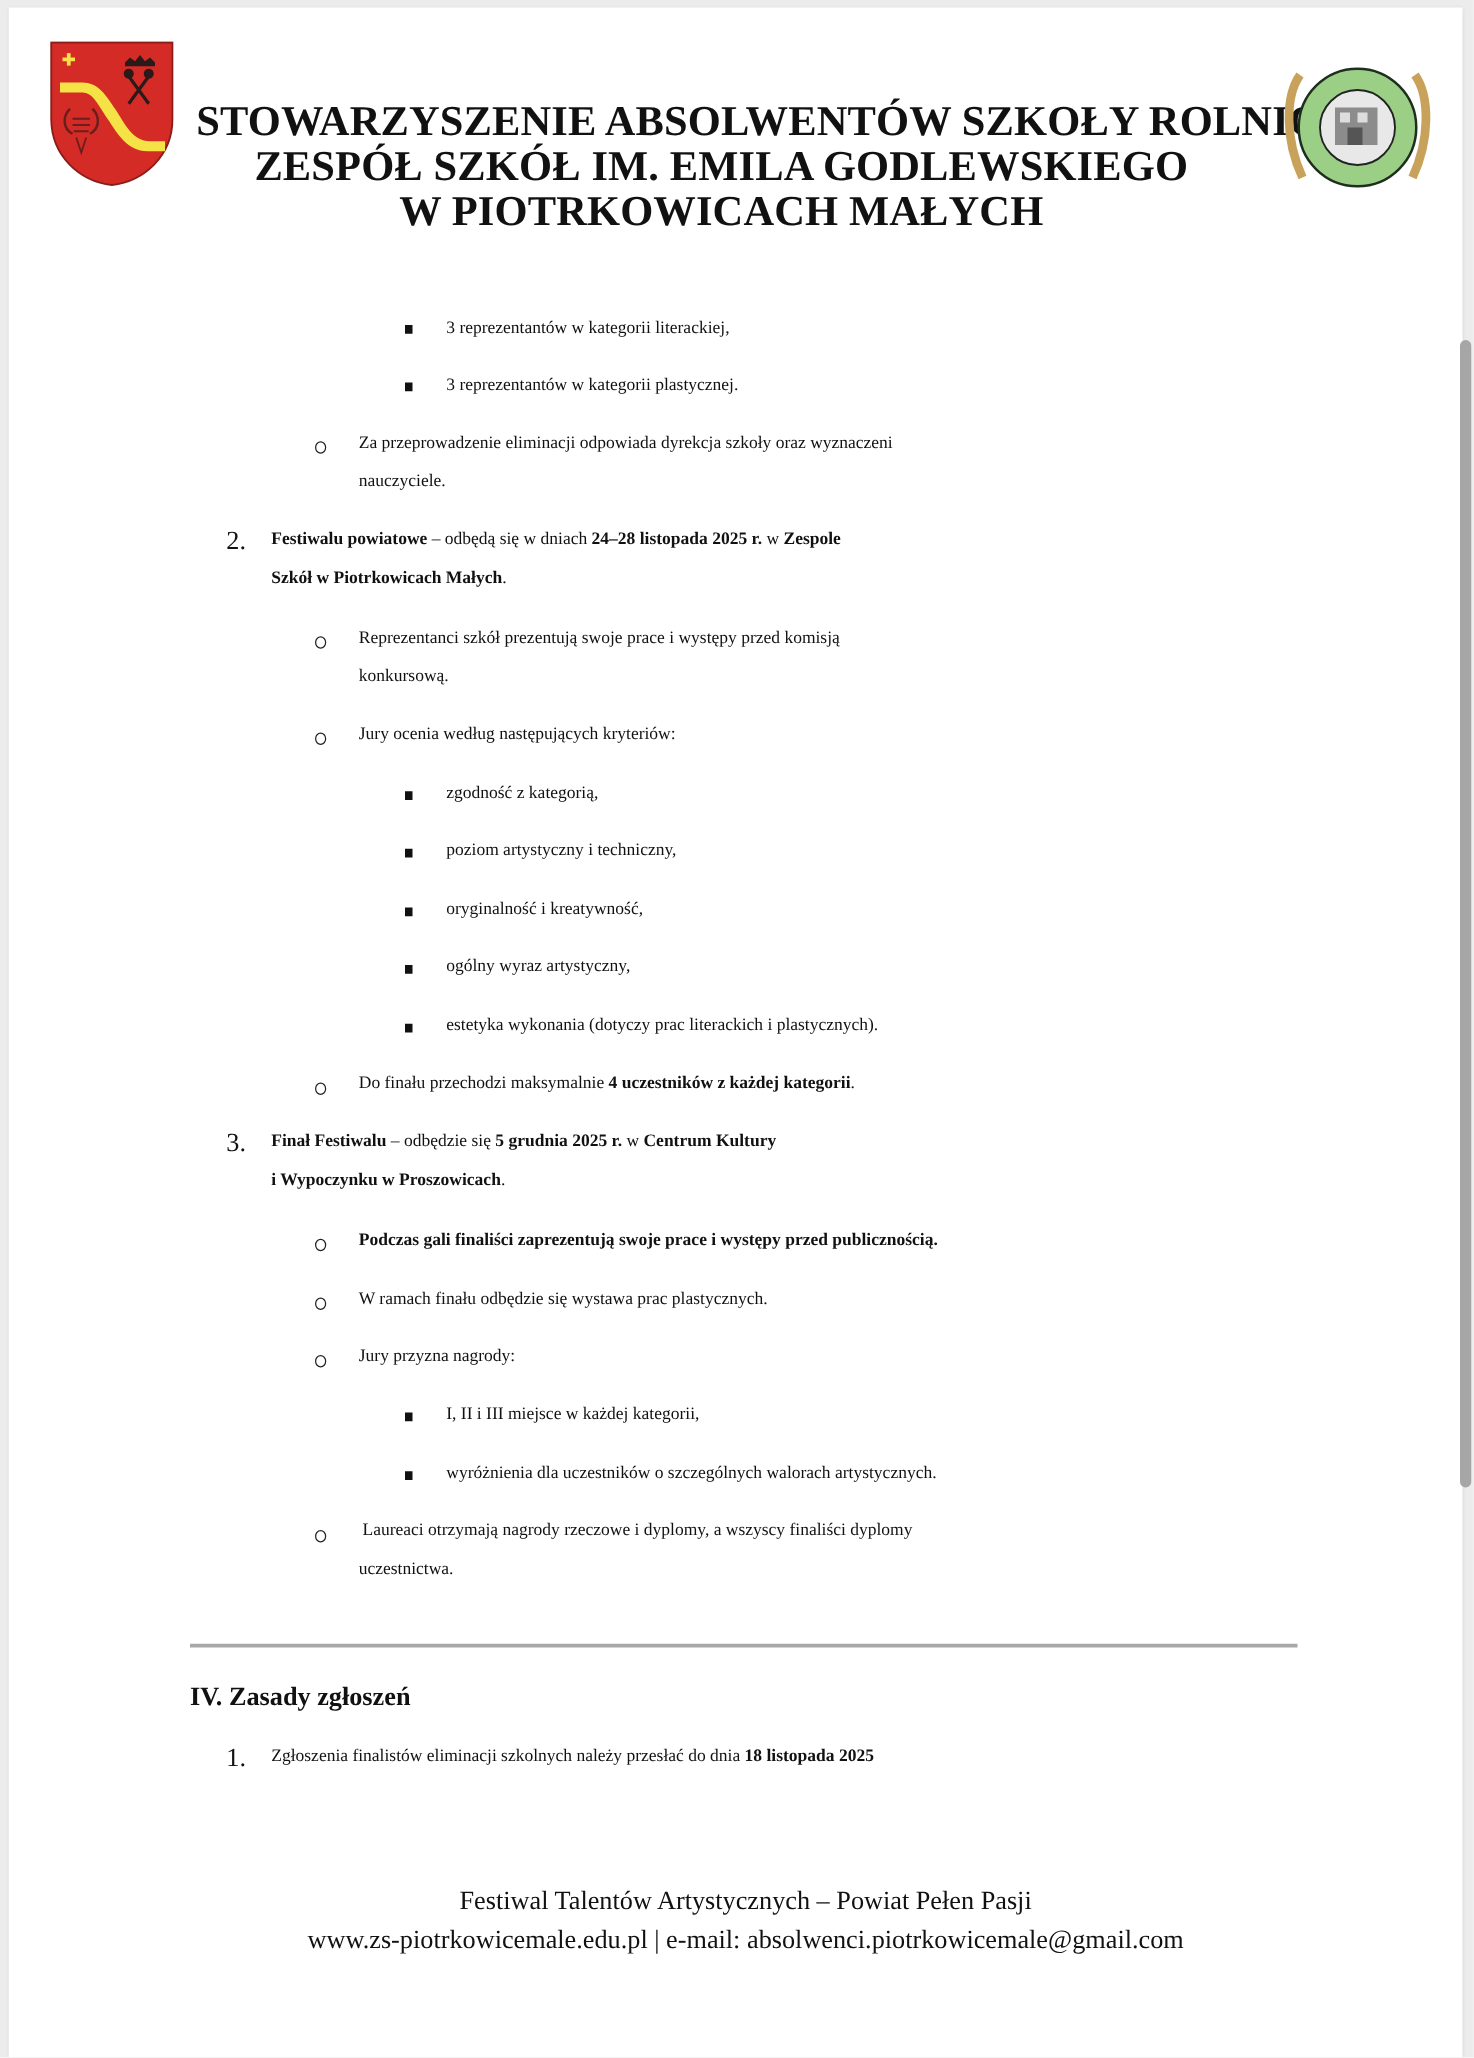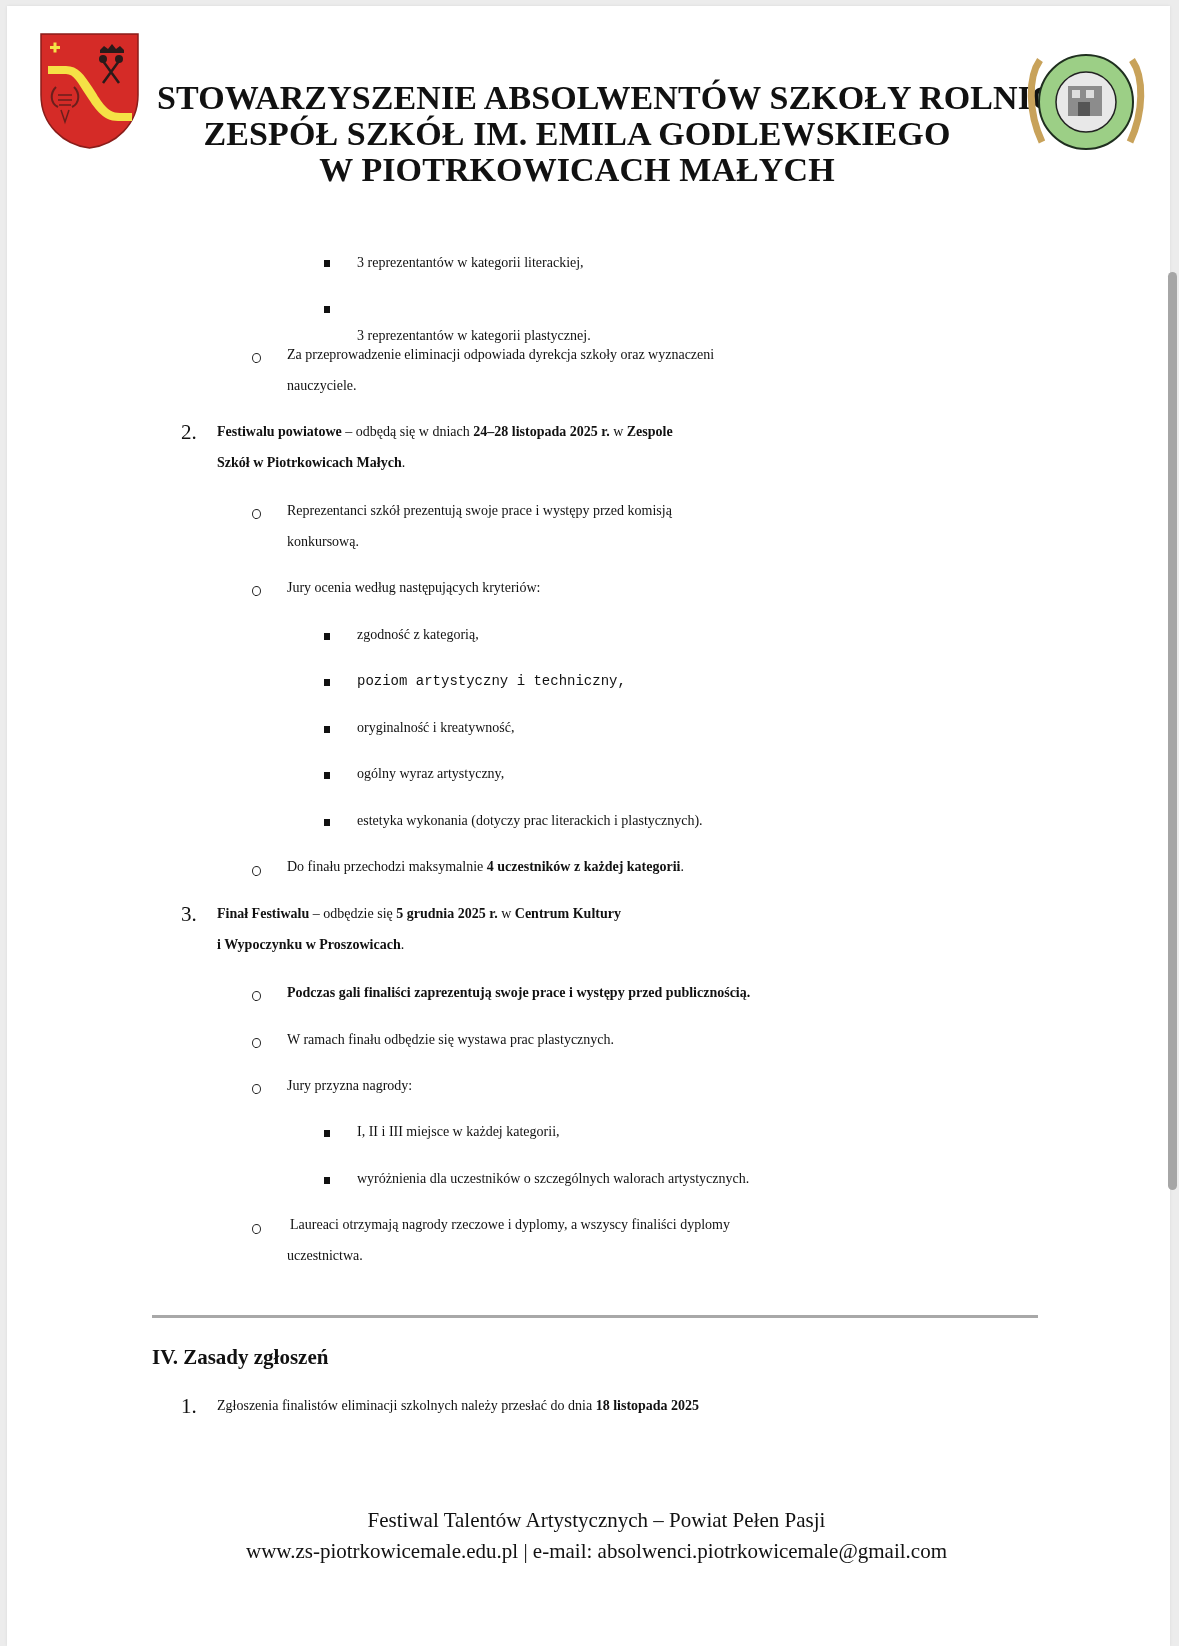--- a/index.html
+++ b/index.html
@@ -83,41 +83,41 @@
     <rect x="52" y="38" width="8" height="8" fill="#ddd"></rect>
     <rect x="66" y="38" width="8" height="8" fill="#ddd"></rect>
     <rect x="58" y="50" width="12" height="14" fill="#555"></rect>
   </svg>
 
   <div class="content">
 
     <span class="sq" style="left:317px;top:254px;"></span>
     <span class="line" style="left:350px;top:242px;">3 reprezentantów w kategorii literackiej,</span>
     <span class="sq" style="left:317px;top:300px;"></span>
-    <span class="line" style="left:350px;top:288px;margin-top:27px;">3 reprezentantów w kategorii plastycznej.</span>
+    <span class="line" style="left:350px;top:288px;">3 reprezentantów w kategorii plastycznej.</span>
 
     <span class="circ" style="left:245px;top:347px;"></span>
     <span class="line" style="left:280px;top:334px;">Za przeprowadzenie eliminacji odpowiada dyrekcja szkoły oraz wyznaczeni</span>
     <span class="line" style="left:280px;top:365px;">nauczyciele.</span>
 
     <span class="num" style="left:174px;top:411px;">2.</span>
     <span class="line" style="left:210px;top:411px;"><b>Festiwalu powiatowe</b><span> – odbędą się w dniach </span><b>24–28 listopada 2025 r.</b><span> w </span><b>Zespole</b></span>
     <span class="line" style="left:210px;top:442px;"><b>Szkół w Piotrkowicach Małych</b><span>.</span></span>
 
     <span class="circ" style="left:245px;top:503px;"></span>
     <span class="line" style="left:280px;top:490px;">Reprezentanci szkół prezentują swoje prace i występy przed komisją</span>
     <span class="line" style="left:280px;top:521px;">konkursową.</span>
 
     <span class="circ" style="left:245px;top:580px;"></span>
     <span class="line" style="left:280px;top:567px;">Jury ocenia według następujących kryteriów:</span>
 
     <span class="sq" style="left:317px;top:627px;"></span>
     <span class="line" style="left:350px;top:614px;">zgodność z kategorią,</span>
     <span class="sq" style="left:317px;top:673px;"></span>
-    <span class="line" style="left:350px;top:660px;font-family:Liberation Mono, monospace;">poziom artystyczny i techniczny,</span>
+    <span class="line" style="left:350px;top:660px;">poziom artystyczny i techniczny,</span>
     <span class="sq" style="left:317px;top:720px;"></span>
     <span class="line" style="left:350px;top:707px;">oryginalność i kreatywność,</span>
     <span class="sq" style="left:317px;top:766px;"></span>
     <span class="line" style="left:350px;top:753px;">ogólny wyraz artystyczny,</span>
     <span class="sq" style="left:317px;top:813px;"></span>
     <span class="line" style="left:350px;top:800px;">estetyka wykonania (dotyczy prac literackich i plastycznych).</span>
 
     <span class="circ" style="left:245px;top:860px;"></span>
     <span class="line" style="left:280px;top:846px;"><span>Do finału przechodzi maksymalnie </span><b>4 uczestników z każdej kategorii</b><span>.</span></span>
 

